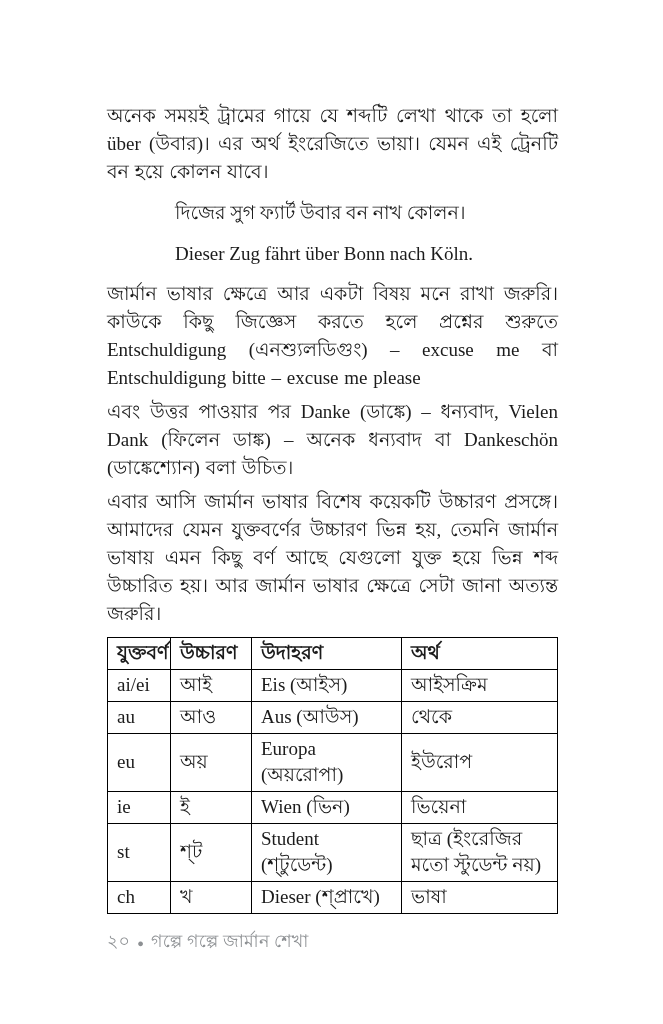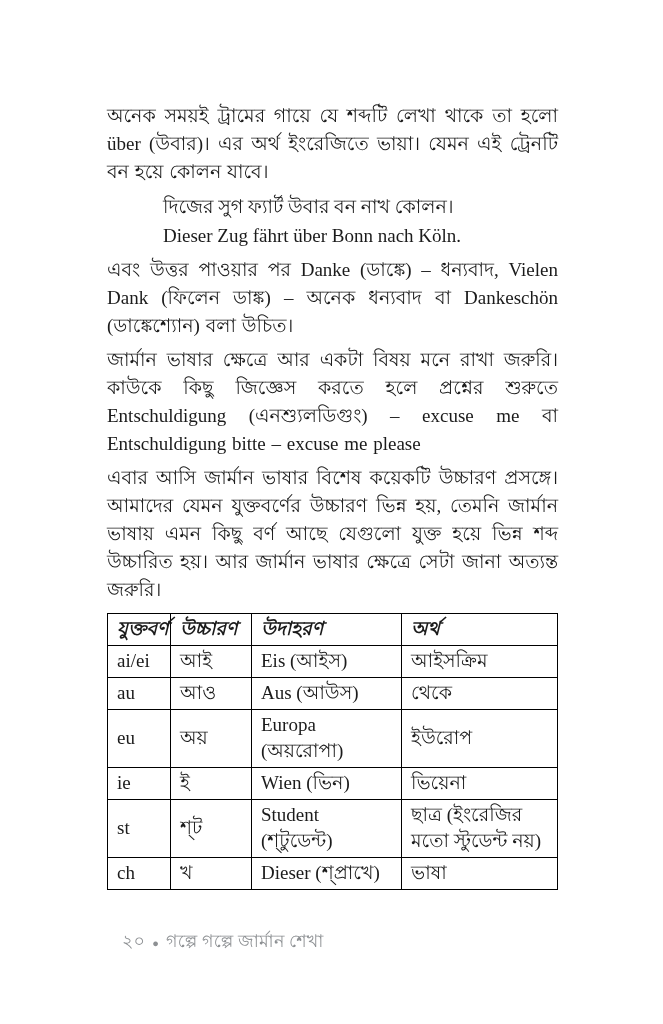--- a/index.html
+++ b/index.html
@@ -26,43 +26,43 @@
     line-height: 28px;
     text-align: justify;
     margin-bottom: 6px;
     word-spacing: 1px;
   }
   .quote {
     margin: 3px 0 6px 56px;
     font-size: 19px;
     line-height: 29px;
   }
-  .quote p { margin: 0; }
+  .quote p { margin: 12px; }
   table.pron {
     width: 100%;
     border-collapse: collapse;
     margin-top: 9px;
     table-layout: fixed;
   }
   table.pron col.c1 { width: 63px; }
   table.pron col.c2 { width: 81px; }
   table.pron col.c3 { width: 150px; }
   table.pron th, table.pron td {
     border: 1.5px solid #000000;
     padding: 2px 9px 3px 9px;
     font-size: 19px;
     line-height: 26px;
     text-align: left;
     vertical-align: middle;
     height: 31px;
   }
-  table.pron th { font-weight: bold; font-style: italic; }
+  table.pron th { font-weight: bold; }
   .footer {
     position: absolute;
-    left: 122px; top: 928px;
+    left: 107px; top: 928px;
     font-size: 17.5px;
     color: #8d9093;
     display: flex;
     align-items: center;
     gap: 7px;
     letter-spacing: 0.2px;
   }
   .footer .bullet {
     font-size: 11px;
     line-height: 1;
@@ -76,23 +76,23 @@
 <div class="page">
   <div class="content">
 
     <p class="para">অনেক সময়ই ট্রামের গায়ে যে শব্দটি লেখা থাকে তা হলো über (উবার)। এর অর্থ ইংরেজিতে ভায়া। যেমন এই ট্রেনটি বন হয়ে কোলন যাবে।</p>
 
     <div class="quote">
       <p>দিজের সুগ ফ্যার্ট উবার বন নাখ কোলন।</p>
       <p>Dieser Zug fährt über Bonn nach Köln.</p>
     </div>
 
+    <p class="para">জার্মান ভাষার ক্ষেত্রে আর একটা বিষয় মনে রাখা জরুরি। কাউকে কিছু জিজ্ঞেস করতে হলে প্রশ্নের শুরুতে Entschuldigung (এনশ্যুলডিগুং) – excuse me বা Entschuldigung bitte – excuse me please</p>
+
     <p class="para">এবং উত্তর পাওয়ার পর Danke (ডাঙ্কে) – ধন্যবাদ, Vielen Dank (ফিলেন ডাঙ্ক) – অনেক ধন্যবাদ বা Dankeschön (ডাঙ্কেশ্যোন) বলা উচিত।</p>
-
-    <p class="para">জার্মান ভাষার ক্ষেত্রে আর একটা বিষয় মনে রাখা জরুরি। কাউকে কিছু জিজ্ঞেস করতে হলে প্রশ্নের শুরুতে Entschuldigung (এনশ্যুলডিগুং) – excuse me বা Entschuldigung bitte – excuse me please</p>
 
     <p class="para">এবার আসি জার্মান ভাষার বিশেষ কয়েকটি উচ্চারণ প্রসঙ্গে। আমাদের যেমন যুক্তবর্ণের উচ্চারণ ভিন্ন হয়, তেমনি জার্মান ভাষায় এমন কিছু বর্ণ আছে যেগুলো যুক্ত হয়ে ভিন্ন শব্দ উচ্চারিত হয়। আর জার্মান ভাষার ক্ষেত্রে সেটা জানা অত্যন্ত জরুরি।</p>
 
     <table class="pron">
       <colgroup>
           <col class="c1">
           <col class="c2">
           <col class="c3">
           <col class="c4">
         </colgroup>

